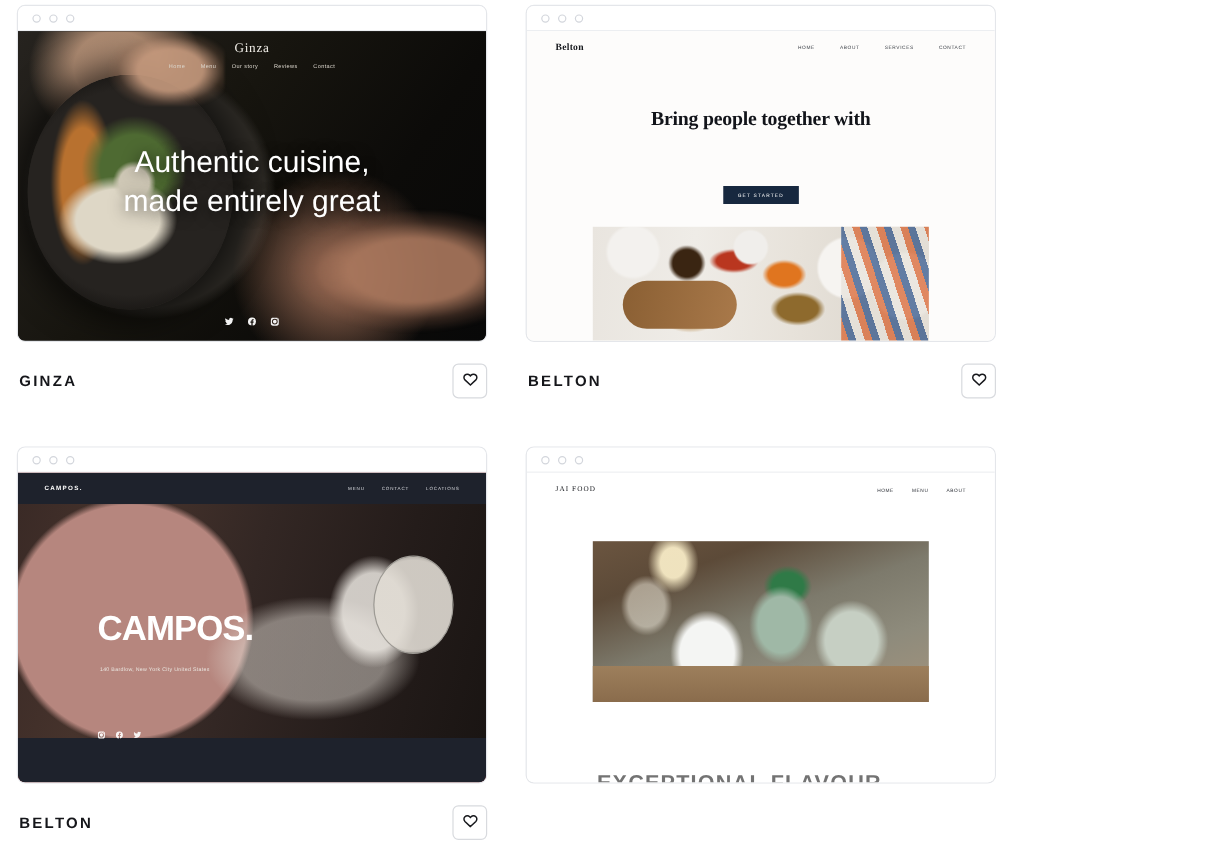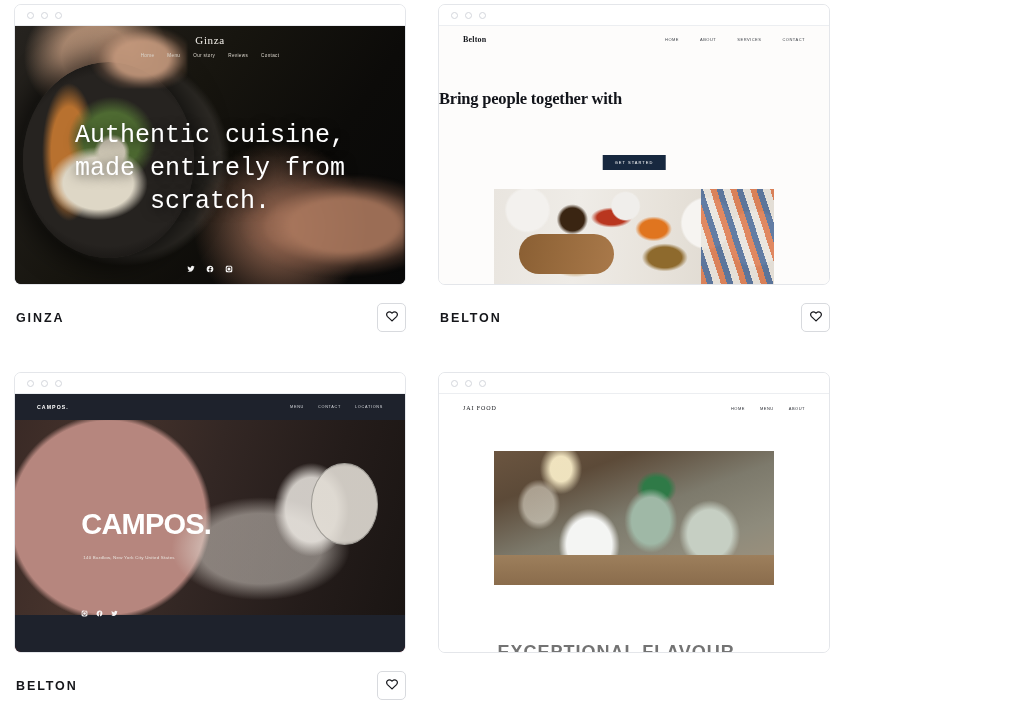--- a/index.html
+++ b/index.html
@@ -89,21 +89,21 @@
     font-family:"Liberation Serif", serif;
     color:#f2efe9; font-size:11px; letter-spacing:.6px;
   }
   .ginza-nav { display:flex; gap:13px; margin-top:7px; }
   .ginza-nav span {
     font-size:4.6px; color:#dbd6cd; letter-spacing:.35px;
   }
   .ginza-hero {
     position:absolute; left:0; right:0; top:36%;
     text-align:center; z-index:5;
-    font-family:Liberation Mono, monospace;
+    font-family:Liberation Sans, sans-serif;
     color:#ffffff; font-size:25px; line-height:1.33;
     text-shadow:0 2px 12px rgba(0,0,0,.7);
   }
   .ginza-social {
     position:absolute; left:0; right:0; bottom:7px;
     display:flex; justify-content:center; gap:11px; z-index:5;
   }
   .ginza-social svg { width:8px; height:8px; fill:#ffffff; opacity:.95; }
 
   
@@ -114,21 +114,21 @@
     padding:9px 24px 0 24px; z-index:4;
   }
   .belton-logo {
     font-family:"Liberation Serif", serif;
     font-weight:700; font-size:8px; color:#16181d; letter-spacing:.2px;
   }
   .belton-nav { display:flex; gap:21px; }
   .belton-nav span { font-size:4px; color:#3b3f46; letter-spacing:.5px; }
   .belton-hero {
     position:absolute; left:0; right:0; top:24%;
-    text-align:left;
+    text-align:center;
     font-family:"Liberation Serif", serif;
     font-weight:700; font-size:16.5px; line-height:1.3;
     color:#12141a; letter-spacing:-.2px; z-index:4;
   }
   .belton-btn {
     position:absolute; left:50%; transform:translateX(-50%); top:50%;
     background:#17283f; color:#ffffff;
     font-size:4px; letter-spacing:1px;
     padding:5px 12px; z-index:4;
   }
@@ -273,22 +273,21 @@
           <div class="ginza-nav">
             <span>Home</span>
             <span>Menu</span>
             <span>Our story</span>
             <span>Reviews</span>
             <span>Contact</span>
           </div>
         </div>
         <div class="ginza-hero">
           <div>Authentic cuisine,</div>
-          <div>made entirely from</div>
-          <div>scratch.</div>
+          <div>made entirely great</div>
         </div>
         <div class="ginza-social">
           <span><svg viewBox="0 0 24 24">
                 <path d="M23 5a9 9 0 0 1-2.6.7A4.5 4.5 0 0 0 22.4 3a9 9 0 0 1-2.9 1.1 4.5 4.5 0 0 0-7.7 4.1A12.8 12.8 0 0 1 2.5 3.6a4.5 4.5 0 0 0 1.4 6 4.4 4.4 0 0 1-2-.6 4.5 4.5 0 0 0 3.6 4.4 4.5 4.5 0 0 1-2 .1 4.5 4.5 0 0 0 4.2 3.1A9 9 0 0 1 1 18.5a12.7 12.7 0 0 0 6.9 2c8.3 0 12.8-6.9 12.8-12.8v-.6A9 9 0 0 0 23 5z"></path>
               </svg></span>
           <span><svg viewBox="0 0 24 24">
                 <path d="M22 12a10 10 0 1 0-11.6 9.9v-7h-2.5V12h2.5V9.8c0-2.5 1.5-3.9 3.8-3.9 1.1 0 2.2.2 2.2.2v2.4h-1.2c-1.2 0-1.6.8-1.6 1.6V12h2.7l-.4 2.9h-2.3v7A10 10 0 0 0 22 12z"></path>
               </svg></span>
           <span><svg viewBox="0 0 24 24">
                 <path d="M12 2.2c3.2 0 3.6 0 4.9.1 1.2.1 1.8.3 2.2.4.6.2 1 .5 1.4 1 .4.4.7.8 1 1.4.2.4.3 1 .4 2.2.1 1.3.1 1.7.1 4.9s0 3.6-.1 4.9c-.1 1.2-.3 1.8-.4 2.2-.2.6-.5 1-1 1.4-.4.4-.8.7-1.4 1-.4.2-1 .3-2.2.4-1.3.1-1.7.1-4.9.1s-3.6 0-4.9-.1c-1.2-.1-1.8-.3-2.2-.4-.6-.2-1-.5-1.4-1-.4-.4-.7-.8-1-1.4-.2-.4-.3-1-.4-2.2C2.2 15.6 2.2 15.2 2.2 12s0-3.6.1-4.9c.1-1.2.3-1.8.4-2.2.2-.6.5-1 1-1.4.4-.4.8-.7 1.4-1 .4-.2 1-.3 2.2-.4C8.4 2.2 8.8 2.2 12 2.2zm0 2.5A7.3 7.3 0 1 0 19.3 12 7.3 7.3 0 0 0 12 4.7zm0 2.6A4.7 4.7 0 1 1 7.3 12 4.7 4.7 0 0 1 12 7.3zm6-3.2a1.2 1.2 0 1 0 1.2 1.2A1.2 1.2 0 0 0 18 4.1z"></path>

